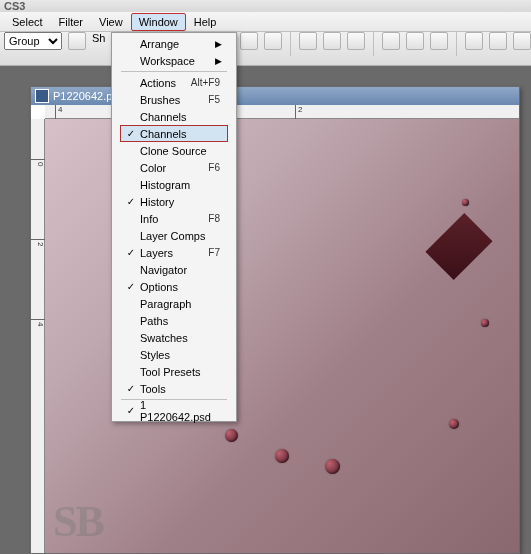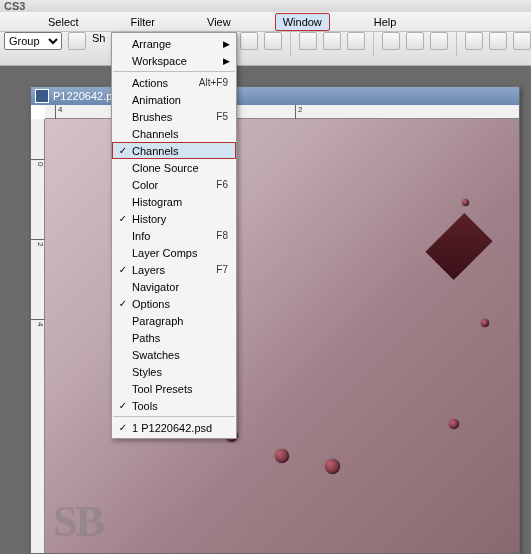--- a/index.html
+++ b/index.html
@@ -1,21 +1,21 @@
 <!DOCTYPE html>
 <html><head>
 <meta charset="utf-8">
 <style>
   * { box-sizing: border-box; margin: 0; padding: 0; font-family: Tahoma, sans-serif; font-size: 11px; }
   body { width: 531px; height: 554px; background: #535353; overflow: hidden; position: relative; }
 
   .titlebar { height: 12px; background: linear-gradient(#e8e8e8,#d8d8d8); color: #5a5a5a; padding-left: 4px; line-height: 12px; font-weight: bold; }
 
   .menubar { height: 20px; background: linear-gradient(#f5f5f5,#e8e8e8); border-bottom: 1px solid #c0c0c0; display: flex; align-items: center; padding-left: 4px; }
-  .menubar span { padding: 3px 8px; cursor: default; margin-left: 36px; }
+  .menubar span { padding: 3px 8px; cursor: default; }
   .menubar .active { background: #d0e4f5; border: 1px solid #7aa7d0; border-radius: 2px; padding: 2px 7px; }
   .menubar .boxed { border: 1px solid #c03030; padding: 2px 7px; }
 
   .toolbar { height: 34px; background: linear-gradient(#f0f0f0,#dcdcdc); border-bottom: 1px solid #b0b0b0; display: flex; padding-left: 4px; gap: 6px; }
   .toolbar select { font-size: 11px; height: 18px; width: 58px; }
   .toolbar .tbtn { width: 18px; height: 18px; background: linear-gradient(#fafafa,#e0e0e0); border: 1px solid #b0b0b0; border-radius: 2px; }
   .toolbar .sep { width: 1px; height: 24px; background: #c0c0c0; margin: 0 2px; }
 
   .workspace { position: absolute; top: 66px; left: 0; right: 0; bottom: 0; background: #6a6a6a; }
 
@@ -28,21 +28,21 @@
   .ruler-v .tick { position: absolute; left: 0; width: 14px; border-top: 1px solid #666; color: #333; font-size: 8px; writing-mode: vertical-rl; padding-top: 2px; }
   .canvas { position: absolute; top: 32px; left: 14px; right: 0; bottom: 0; background: linear-gradient(135deg,#d8c0c8 0%,#c0a8b0 30%,#a08088 60%,#8a6870 100%); overflow: hidden; }
 
   
   .bead { position: absolute; border-radius: 50%; background: radial-gradient(circle at 30% 30%, #c06070, #4a1a24); box-shadow: inset -1px -1px 2px rgba(0,0,0,.5), 0 0 2px rgba(0,0,0,.3); }
   .strand { position: absolute; border: 4px solid #3a1018; border-color: #3a1018 transparent transparent transparent; border-radius: 50%; }
   .earring { position: absolute; width: 40px; height: 55px; background: linear-gradient(135deg,#5a2028,#3a1018); transform: rotate(45deg); }
   .wm { position: absolute; bottom: 6px; left: 8px; font-family: Georgia, serif; font-size: 44px; color: rgba(120,120,120,.4); font-weight: bold; letter-spacing: -2px; }
 
   
-  .dropdown { position: absolute; top: 32px; left: 111px; width: 126px; background: #f4f4f4; border: 1px solid #9a9a9a; box-shadow: 2px 2px 5px rgba(0,0,0,.35); z-index: 100; padding: 2px 0; }
+  .dropdown { position: absolute; top: 32px; left: 111px; width: 126px; background: #f4f4f4; border: 1px solid #9a9a9a; box-shadow: 2px 2px 5px rgba(0,0,0,.35); z-index: 100; padding: 2px 8px; }
   .dropdown .row { height: 17px; display: flex; align-items: center; padding: 0 8px 0 4px; cursor: default; position: relative; }
   .dropdown .row .chk { width: 14px; text-align: center; font-size: 10px; }
   .dropdown .row .lbl { flex: 1; padding-left: 2px; }
   .dropdown .row .sc { font-size: 10px; color: #333; text-align: right; }
   .dropdown .row .arr { position: absolute; right: 6px; font-size: 9px; }
   .dropdown .hl { background: #d2e4f2; outline: 1px solid #b03030; outline-offset: -1px; }
   .dropdown hr { border: none; border-top: 1px solid #c0c0c0; margin: 2px 1px; }
 </style>
 </head>
 <body>
@@ -135,25 +135,20 @@
   </div>
   <hr>
   <div id="menu-items">
       <div class="row">
         <span class="chk"></span>
         <span class="lbl">Actions</span>
         <span class="sc">Alt+F9</span>
       </div>
       <div class="row">
         <span class="chk"></span>
-        <span class="lbl">Animation</span>
-        <span class="sc"></span>
-      </div>
-      <div class="row">
-        <span class="chk"></span>
         <span class="lbl">Brushes</span>
         <span class="sc">F5</span>
       </div>
       <div class="row">
         <span class="chk"></span>
         <span class="lbl">Channels</span>
         <span class="sc"></span>
       </div>
       <div class="row hl">
         <span class="chk">✓</span>

